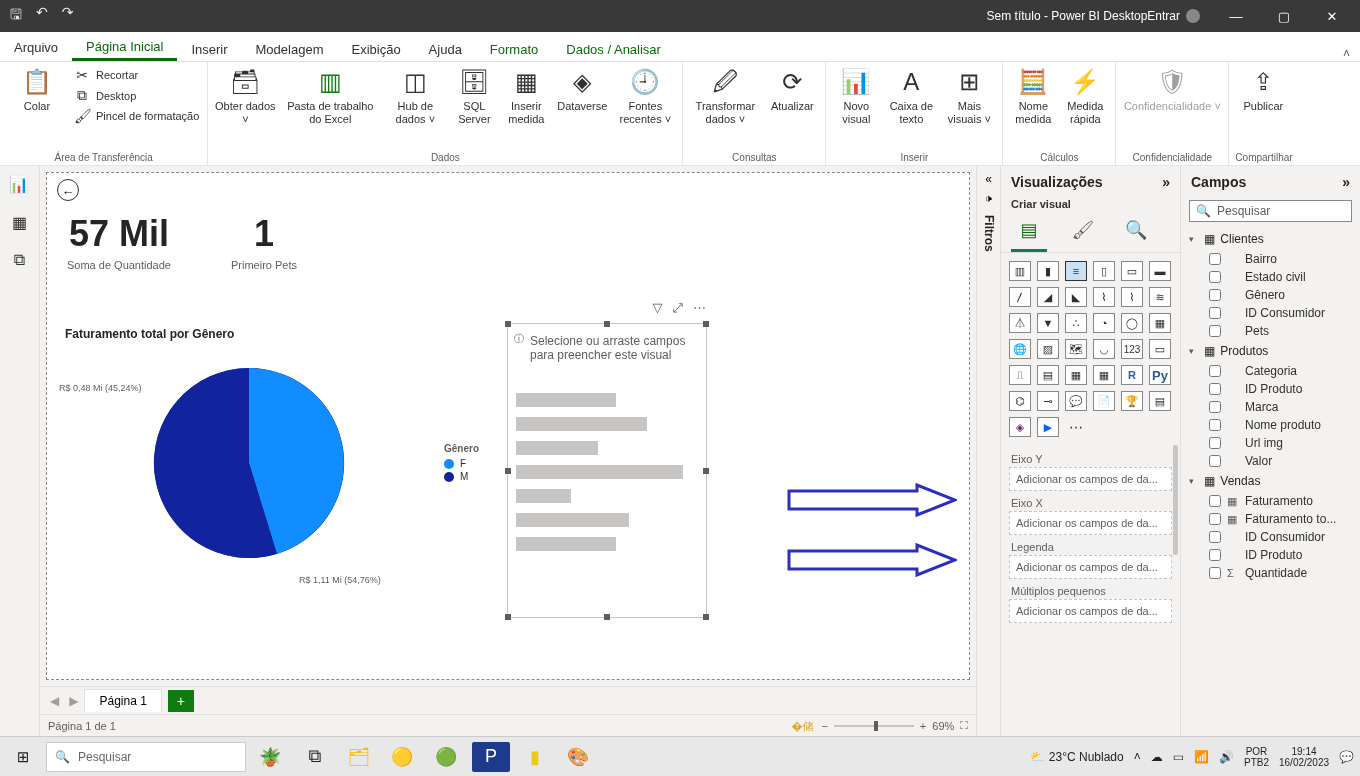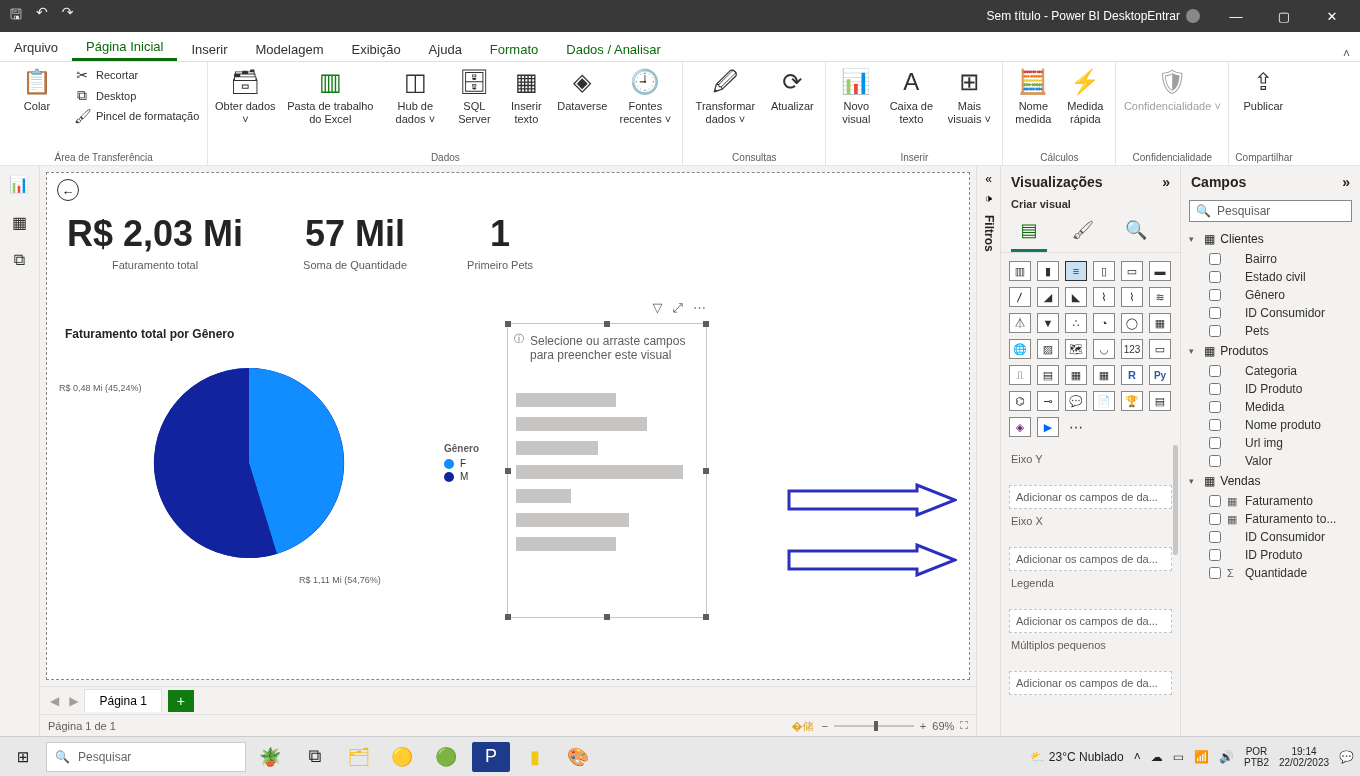--- a/index.html
+++ b/index.html
@@ -95,21 +95,21 @@
 .viz-tabs .vticon{ width:36px; height:28px; display:flex; align-items:center; justify-content:center; font-size:18px; color:#605e5c; position:relative;}
 .viz-tabs .vticon.active{ color:#0b6a0b;}
 .viz-tabs .vticon.active::after{ content:""; position:absolute; bottom:-8px; left:0; right:0; height:3px; background:#117865;}
 .viz-gallery{ padding:8px 8px; display:grid; grid-template-columns:repeat(6, 22px); gap:6px 6px;}
 .viz-gallery .vg{ width:22px; height:20px; border:1px solid #8a8886; display:flex; align-items:center; justify-content:center; font-size:11px; color:#323130; background:#fff;}
 .viz-gallery .vg.sel{ background:#c7e0f4; border-color:#323130;}
 .viz-gallery .more{ border:none; background:transparent; font-size:14px;}
 
 .wells{ padding:2px 8px 8px; font-size:11px; overflow:auto; position:relative;}
 .wells::after{ content:""; position:absolute; right:2px; top:0; width:5px; height:110px; background:#c8c6c4; border-radius:2px;}
-.well-label{ color:#605e5c; padding:6px 2px 20px; }
+.well-label{ color:#605e5c; padding:6px 2px 2px; }
 .well-drop{ border:1px dashed #c8c6c4; background:#fff; padding:5px 6px; color:#605e5c; white-space:nowrap; overflow:hidden; text-overflow:ellipsis;}
 
 .fields-pane{ width:180px; }
 .search{ margin:2px 8px 6px; border:1px solid #8a8886; background:#fff; display:flex; align-items:center; padding:3px 6px; gap:6px; font-size:12px; color:#605e5c;}
 .ftree{ font-size:12px; padding:0 6px 6px; overflow:auto;}
 .ftable{ display:flex; align-items:center; gap:5px; padding:4px 2px; color:#252423;}
 .ftable .chev{ font-size:9px; width:10px; color:#605e5c;}
 .ftable .tico{ font-size:12px;}
 .ffield{ display:flex; align-items:center; gap:6px; padding:2px 2px 2px 22px; color:#323130;}
 .ffield input{ width:12px; height:12px;}
@@ -195,21 +195,21 @@
       <div class="rbtn-v">
           <div class="ico">◫</div>
           <span>Hub de dados ˅</span>
         </div>
       <div class="rbtn-v" style="width:48px">
           <div class="ico">🗄</div>
           <span>SQL Server</span>
         </div>
       <div class="rbtn-v" style="width:48px">
           <div class="ico">▦</div>
-          <span>Inserir texto</span>
+          <span>Inserir medida</span>
         </div>
       <div class="rbtn-v" style="width:56px">
           <div class="ico">◈</div>
           <span>Dataverse</span>
         </div>
       <div class="rbtn-v">
           <div class="ico">🕘</div>
           <span>Fontes recentes ˅</span>
         </div>
     </div>
@@ -288,24 +288,20 @@
     <div class="lritem">📊</div>
     <div class="lritem">▦</div>
     <div class="lritem">⧉</div>
   </div>
 
   <div class="canvas-wrap">
     <div class="canvas">
       <div class="backarrow">←</div>
 
       <div class="cards">
-        <div class="card">
-          <div class="big">R$ 2,03 Mi</div>
-          <div class="sub">Faturamento total</div>
-        </div>
         <div class="card">
           <div class="big">57 Mil</div>
           <div class="sub">Soma de Quantidade</div>
         </div>
         <div class="card">
           <div class="big">1</div>
           <div class="sub">Primeiro Pets</div>
         </div>
       </div>
 
@@ -437,21 +433,21 @@
       <div class="vg">▨</div>
       <div class="vg">🗺</div>
       <div class="vg">◡</div>
       <div class="vg" style="font-size:10px">123</div>
       <div class="vg">▭</div>
       <div class="vg">⎍</div>
       <div class="vg">▤</div>
       <div class="vg">▦</div>
       <div class="vg">▦</div>
       <div class="vg" style="color:#2c5aa0;font-weight:bold">R</div>
-      <div class="vg" style="color:#2c5aa0;font-weight:bold;font-size:10px">Py</div>
+      <div class="vg" style="color:#2c5aa0;font-weight:bold;font-size:13px">Py</div>
       <div class="vg">⌬</div>
       <div class="vg">⊸</div>
       <div class="vg">💬</div>
       <div class="vg">📄</div>
       <div class="vg">🏆</div>
       <div class="vg">▤</div>
       <div class="vg" style="color:#742774">◈</div>
       <div class="vg" style="color:#0066ff">▶</div>
       <div class="vg more">⋯</div>
     </div>
@@ -518,21 +514,21 @@
           <span>Categoria</span>
         </div>
         <div class="ffield">
           <input type="checkbox" style="">
           <span class="fico"></span>
           <span>ID Produto</span>
         </div>
         <div class="ffield">
           <input type="checkbox" style="">
           <span class="fico"></span>
-          <span>Medida</span>
+          <span>Marca</span>
         </div>
         <div class="ffield">
           <input type="checkbox" style="">
           <span class="fico"></span>
           <span>Nome produto</span>
         </div>
         <div class="ffield">
           <input type="checkbox" style="">
           <span class="fico"></span>
           <span>Url img</span>
@@ -598,17 +594,17 @@
     <span>☁</span>
     <span>▭</span>
     <span>📶</span>
     <span>🔊</span>
     <div class="clock">
       <div>POR</div>
       <div>PTB2</div>
     </div>
     <div class="clock">
       <div>19:14</div>
-      <div>22/02/2023</div>
+      <div>16/02/2023</div>
     </div>
     <span>💬</span>
   </div>
 </div>
 
 </body></html>

